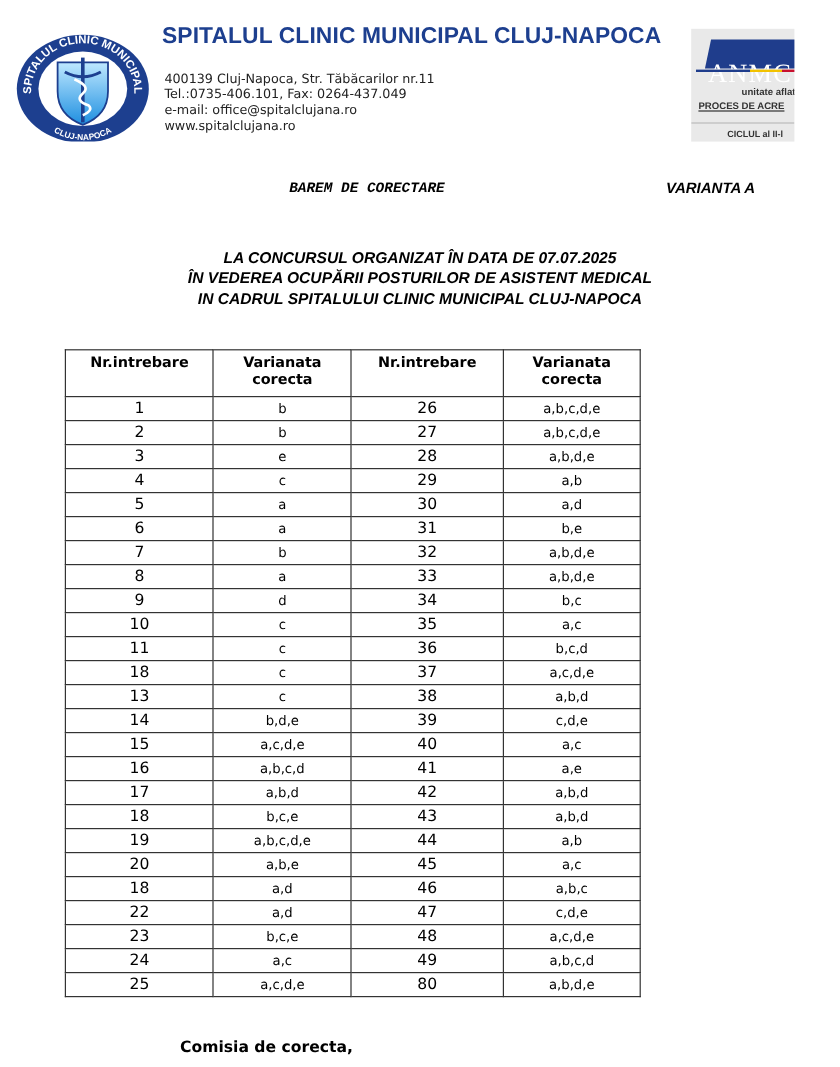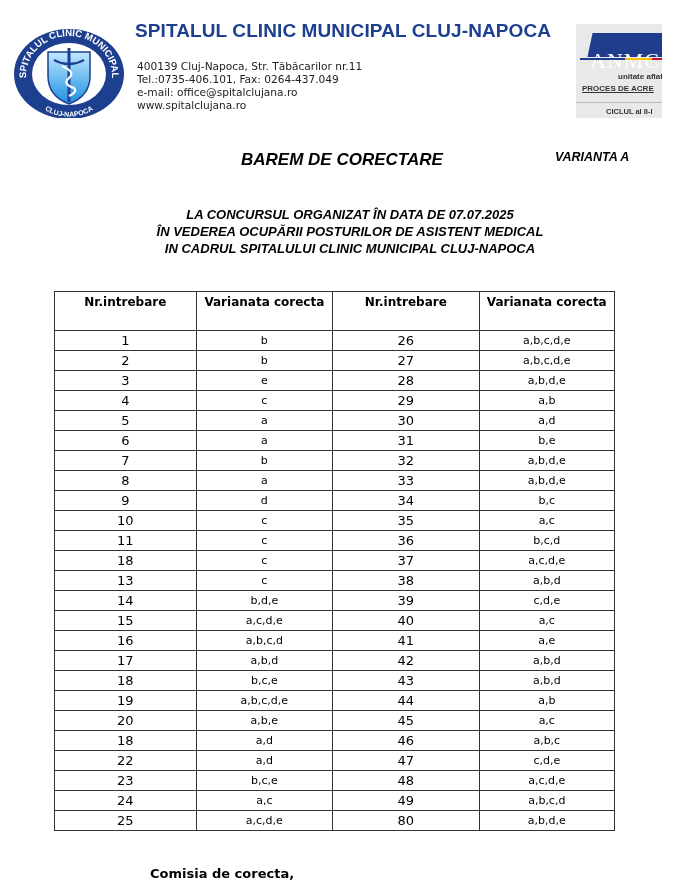--- a/index.html
+++ b/index.html
@@ -12,27 +12,27 @@
 
   .anmcs { position:absolute; left:576px; top:24px; width:86px; height:94px; background:#e9e9e9; overflow:hidden; }
   .anmcs-banner { position:absolute; left:14px; top:9px; width:80px; height:24px; background:#1f3d8c; transform:skewX(-12deg); }
   .anmcs-banner-text { position:absolute; left:14px; top:8px; font-family:"Liberation Serif", serif; font-size:22px; color:#ffffff; letter-spacing:1px; white-space:nowrap;margin-top:16px; }
   .anmcs-stripe { position:absolute; left:4px; top:34px; width:90px; height:2px; background:linear-gradient(90deg,#1f3d8c 0 50%, #f2c200 50% 80%, #c8102e 80% 100%); }
   .anmcs-line1 { position:absolute; left:26px; top:48px; font-size:8px; font-weight:bold; color:#333; white-space:nowrap;padding-left:16px; }
   .anmcs-line2 { position:absolute; left:6px; top:60px; font-size:8px; font-weight:bold; color:#333; white-space:nowrap;text-decoration:underline; }
   .anmcs-sep { position:absolute; left:0; top:78px; width:86px; height:1px; background:#bcbcbc; }
   .anmcs-line3 { position:absolute; left:30px; top:83px; font-size:7.5px; font-weight:bold; color:#333; white-space:nowrap; }
 
-  .barem { position:absolute; left:241px; top:150px; font-family:Liberation Sans, sans-serif; font-style:italic; font-weight:bold; font-size:17px; white-space:nowrap; }
+  .barem { position:absolute; left:241px; top:150px; font-family:Liberation Mono, monospace; font-style:italic; font-weight:bold; font-size:12px; white-space:nowrap; }
   .varianta { position:absolute; left:555px; top:150px; font-family:"Liberation Sans", sans-serif; font-style:italic; font-weight:bold; font-size:12.5px; white-space:nowrap; }
 
   .titles { position:absolute; left:0; width:700px; top:206px; text-align:center; font-style:italic; font-weight:bold; font-size:13px; line-height:17px; }
   .titles div { white-space:nowrap; }
 
-  table.key { position:absolute; left:54px; top:291px; width:561px; border-collapse:collapse; font-family:"DejaVu Sans", sans-serif; }
+  table.key { position:absolute; left:54px; top:291px; width:480px; border-collapse:collapse; font-family:"DejaVu Sans", sans-serif; }
   table.key th, table.key td { border:1px solid #333; text-align:center; padding:0; }
   table.key th { height:35px; vertical-align:top; padding-top:3px; font-weight:bold; font-size:12px; font-family:"DejaVu Sans", sans-serif; }
   table.key td { height:19px; font-size:11px; line-height:18px; }
   table.key td.num { font-size:13px; }
   col.c1 { width:143px; } col.c2 { width:138px; } col.c3 { width:148px; } col.c4 { width:137px; }
 
   .commission { position:absolute; left:150px; top:866px; font-weight:bold; font-size:13px; font-family:"DejaVu Sans", sans-serif; white-space:nowrap; }
 </style>
 </head>
 <body>

